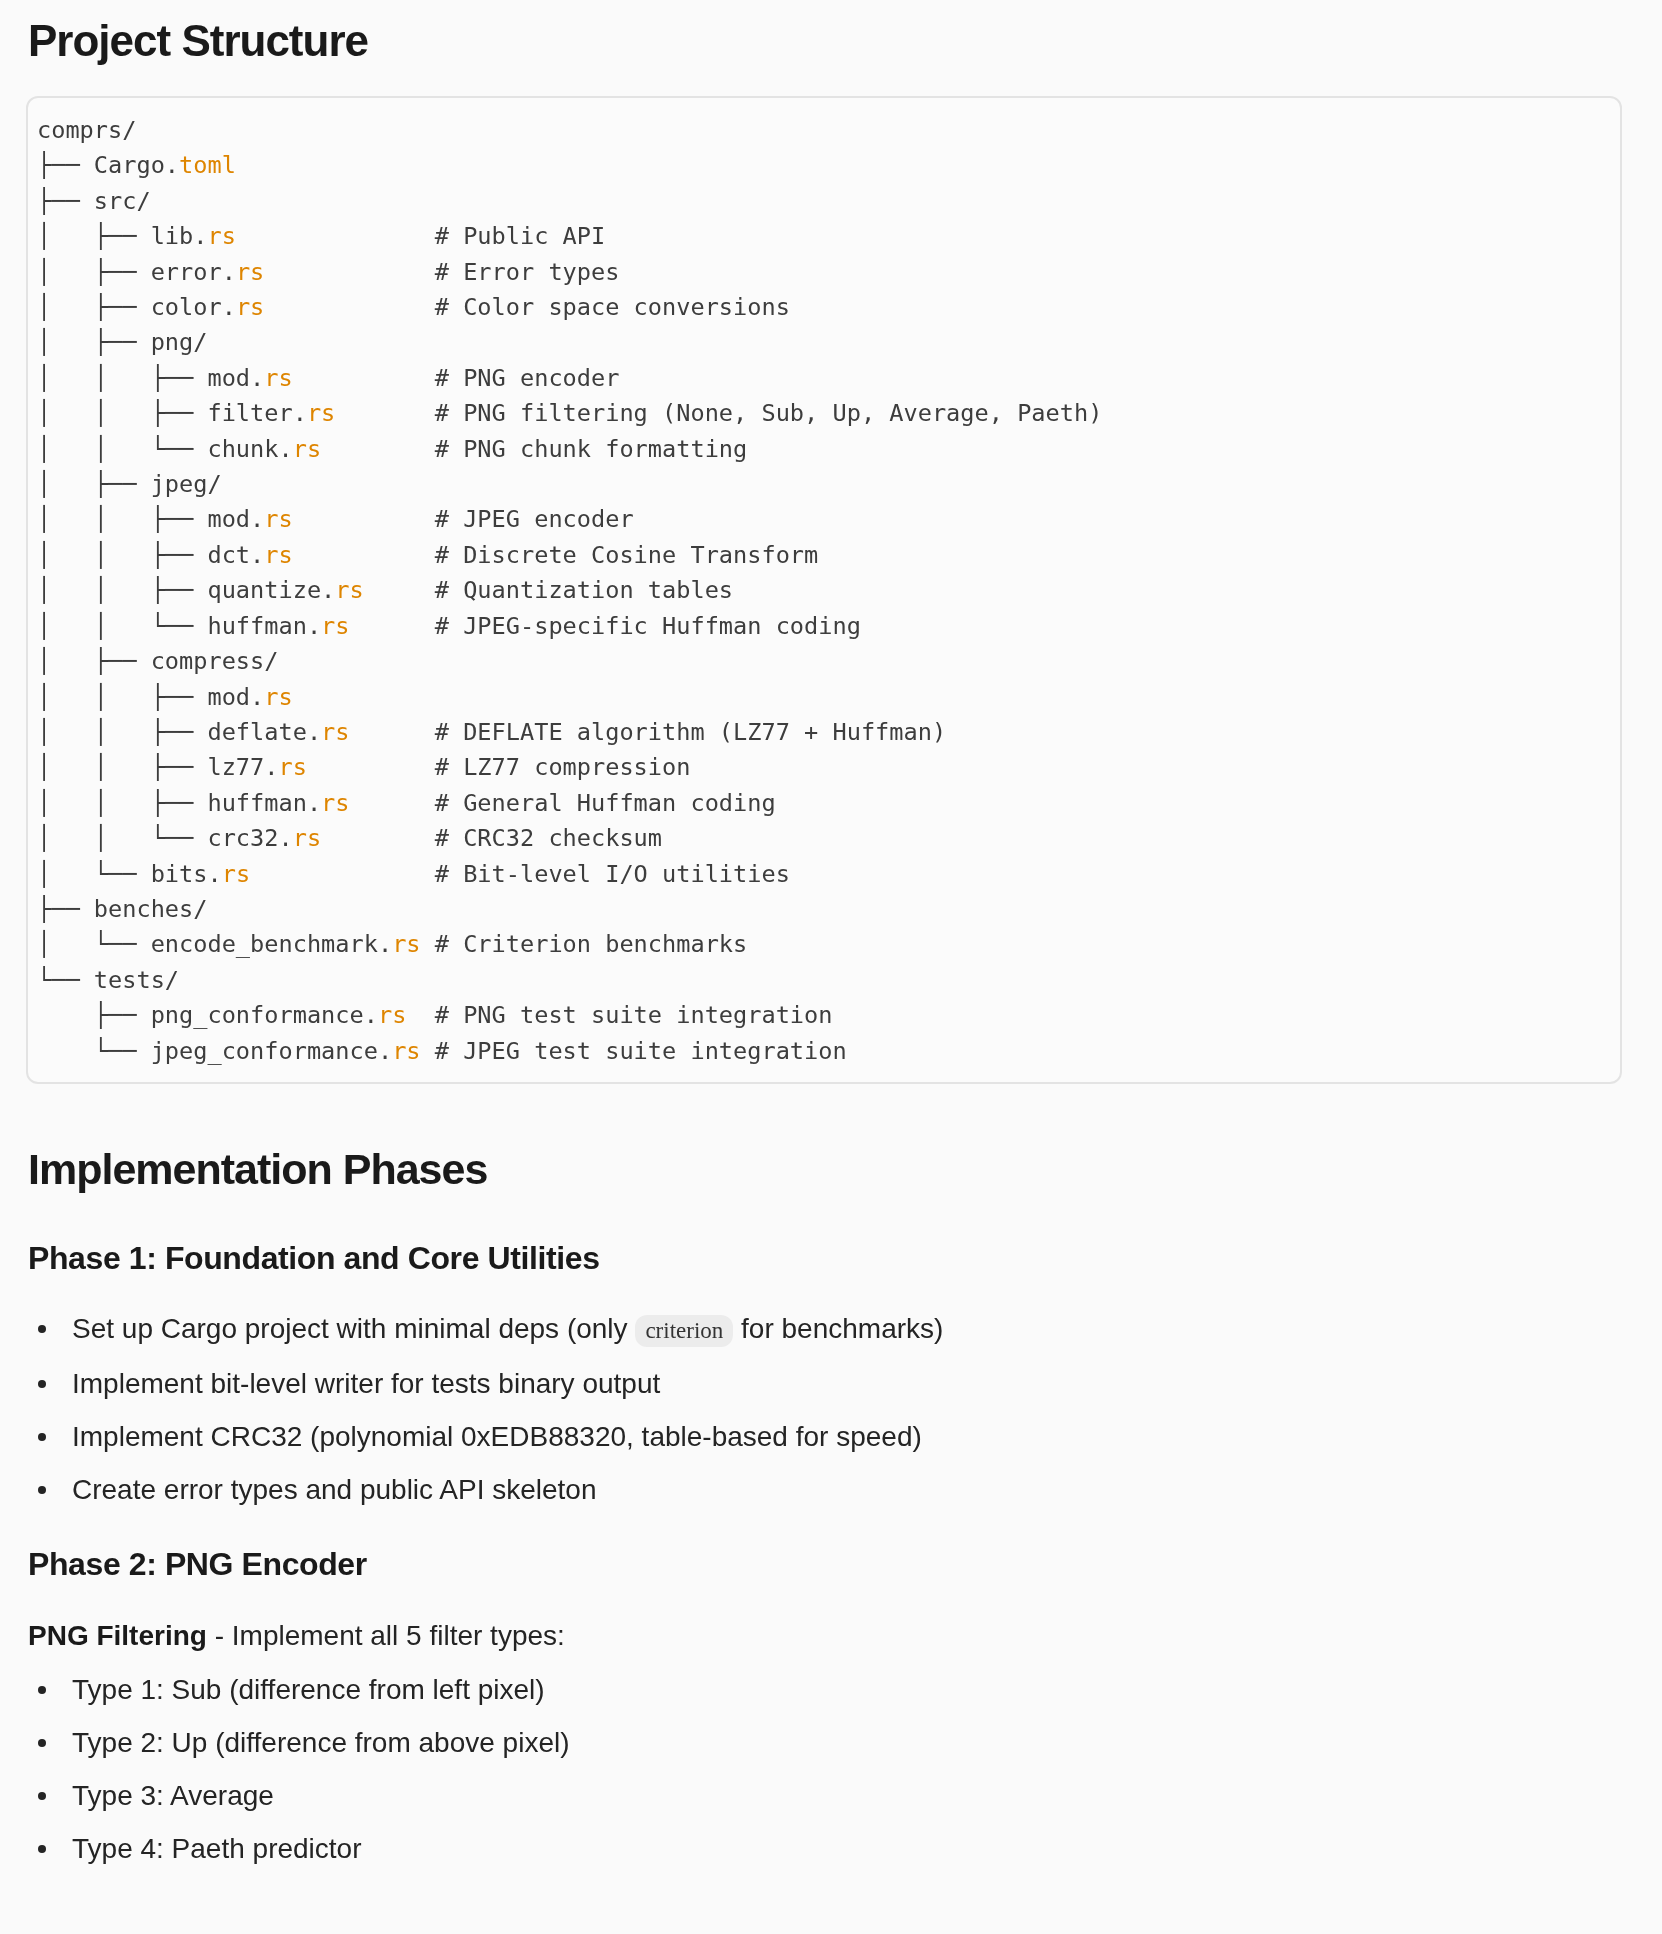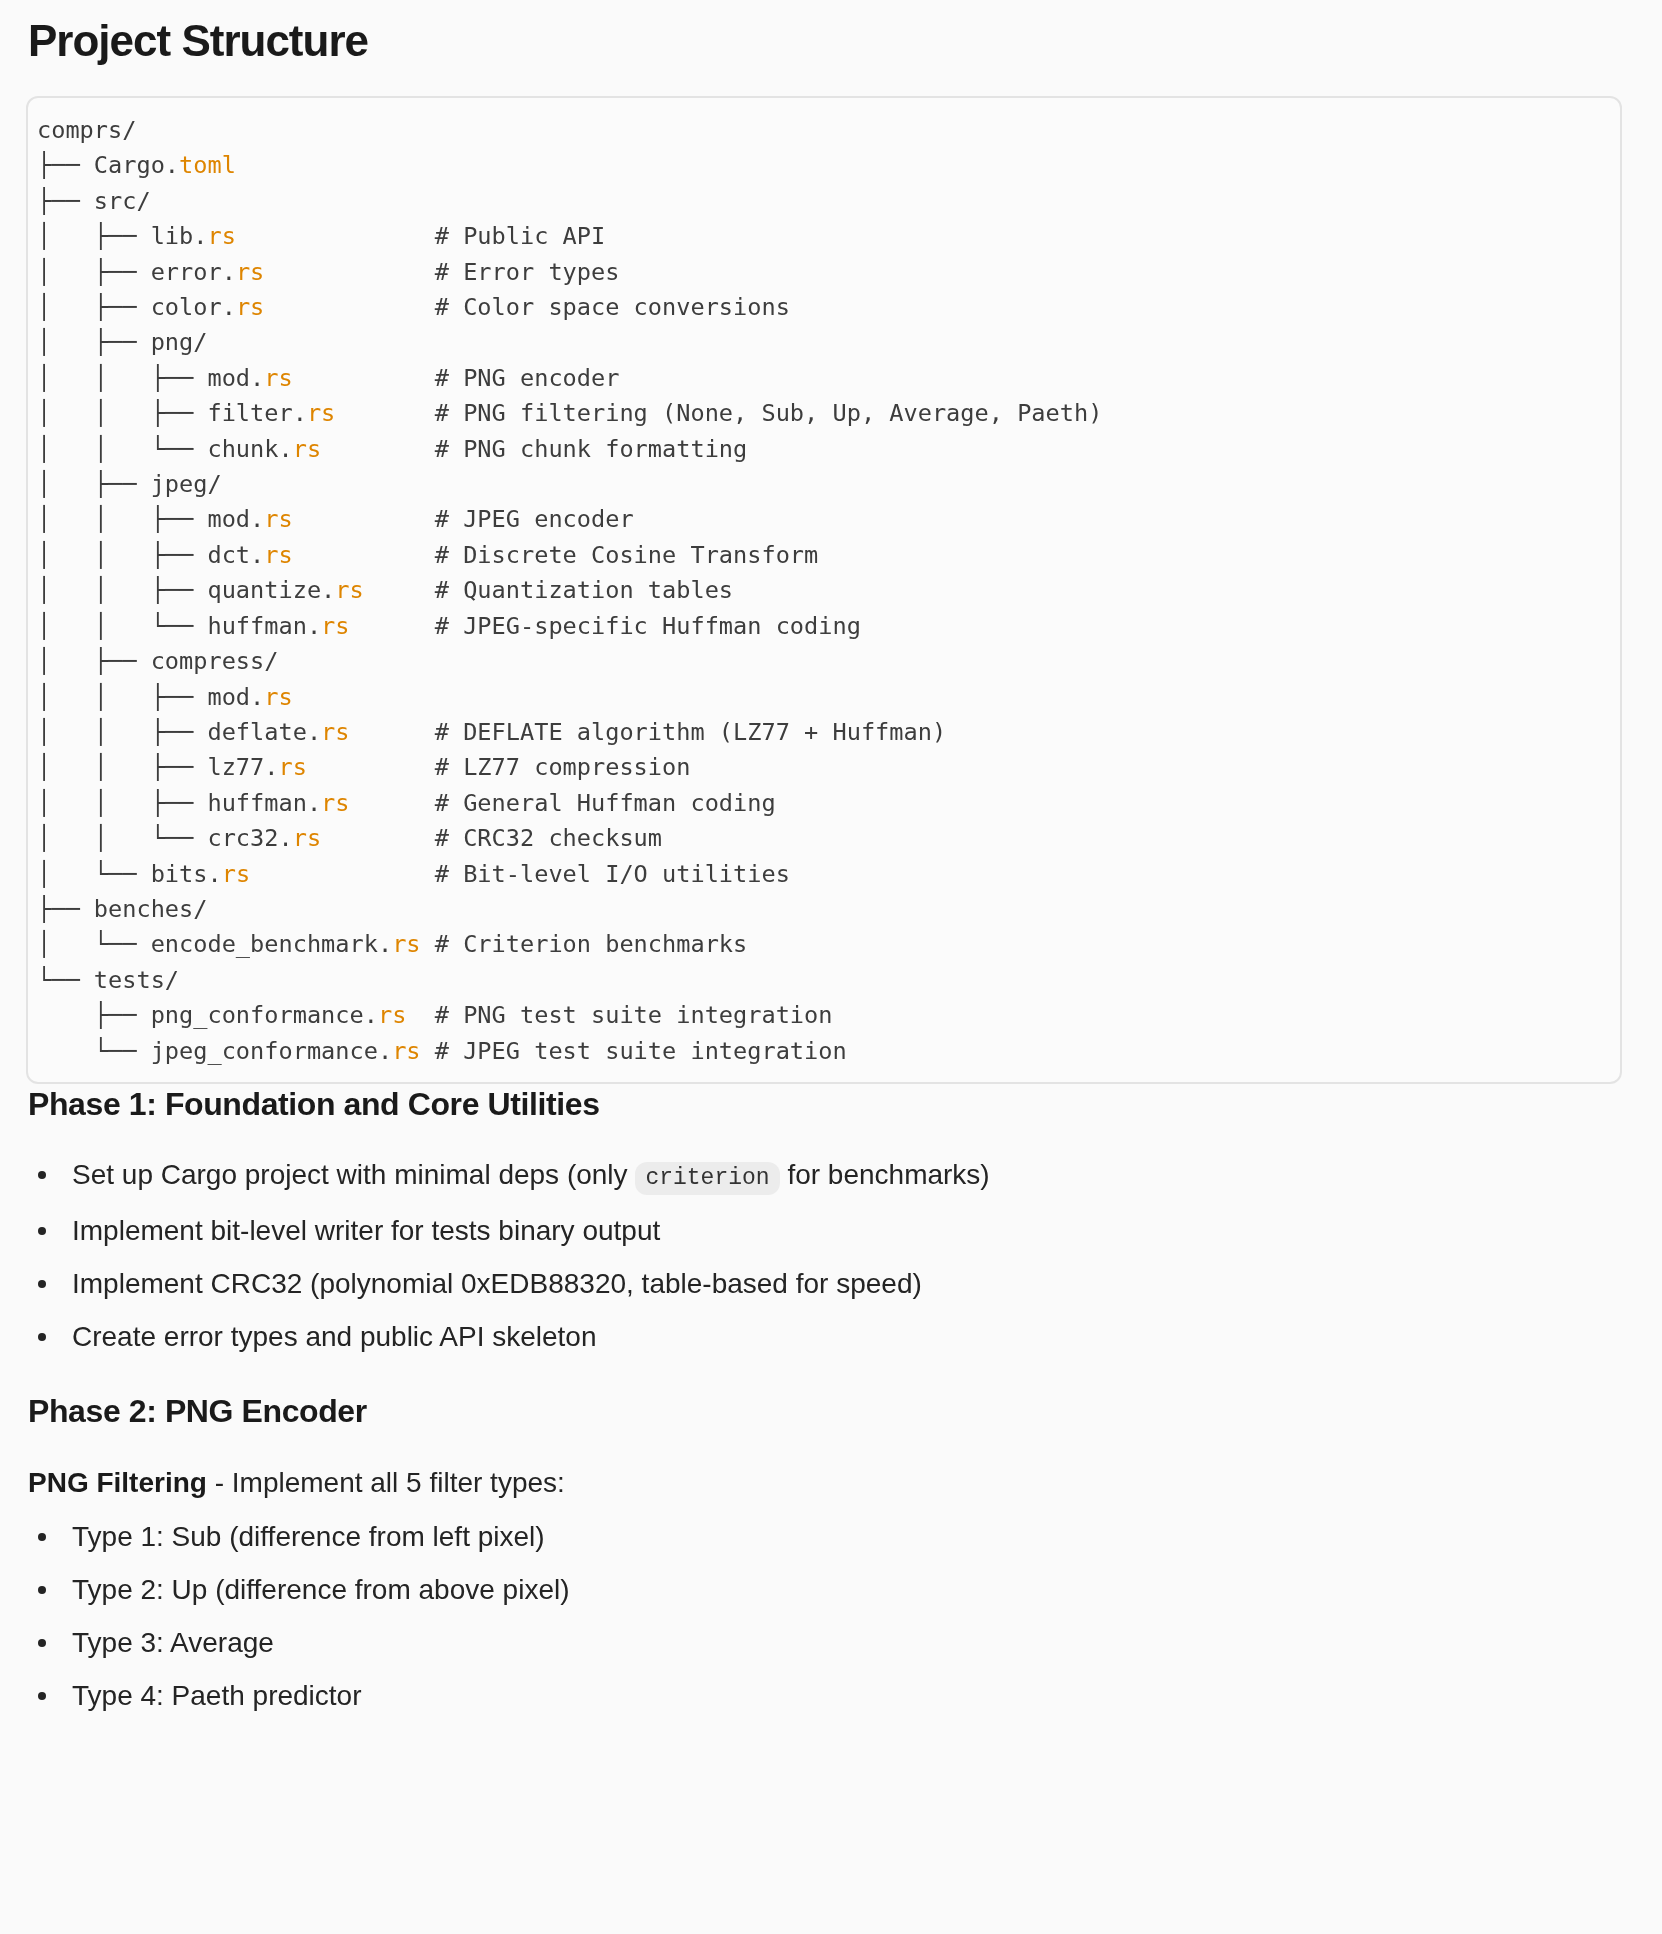--- a/index.html
+++ b/index.html
@@ -83,21 +83,21 @@
     content: "";
     position: absolute;
     left: 12px;
     top: 14px;
     width: 8px;
     height: 8px;
     border-radius: 50%;
     background: var(--body);
   }
   .inline-code {
-    font-family: Liberation Mono, monospace;
+    font-family: Liberation Serif, serif;
     font-size: 23px;
     background: var(--inline-code-bg);
     border-radius: 12px;
     padding: 3px 10px 4px 10px;
     color: #333333;
   }
   p.intro {
     font-size: 28px;
     line-height: 36px;
     margin: 34px 0 18px 2px;
@@ -109,20 +109,21 @@
 <body>
 
 <div class="page">
 
   <h1>Project Structure</h1>
 
   <div class="codeblock">
     <pre id="tree"><div><span>comprs/</span></div><div><span>├── Cargo.</span><span class="ext">toml</span></div><div><span>├── src/</span></div><div><span>│   ├── lib.</span><span class="ext">rs</span><span>              # Public API</span></div><div><span>│   ├── error.</span><span class="ext">rs</span><span>            # Error types</span></div><div><span>│   ├── color.</span><span class="ext">rs</span><span>            # Color space conversions</span></div><div><span>│   ├── png/</span></div><div><span>│   │   ├── mod.</span><span class="ext">rs</span><span>          # PNG encoder</span></div><div><span>│   │   ├── filter.</span><span class="ext">rs</span><span>       # PNG filtering (None, Sub, Up, Average, Paeth)</span></div><div><span>│   │   └── chunk.</span><span class="ext">rs</span><span>        # PNG chunk formatting</span></div><div><span>│   ├── jpeg/</span></div><div><span>│   │   ├── mod.</span><span class="ext">rs</span><span>          # JPEG encoder</span></div><div><span>│   │   ├── dct.</span><span class="ext">rs</span><span>          # Discrete Cosine Transform</span></div><div><span>│   │   ├── quantize.</span><span class="ext">rs</span><span>     # Quantization tables</span></div><div><span>│   │   └── huffman.</span><span class="ext">rs</span><span>      # JPEG-specific Huffman coding</span></div><div><span>│   ├── compress/</span></div><div><span>│   │   ├── mod.</span><span class="ext">rs</span></div><div><span>│   │   ├── deflate.</span><span class="ext">rs</span><span>      # DEFLATE algorithm (LZ77 + Huffman)</span></div><div><span>│   │   ├── lz77.</span><span class="ext">rs</span><span>         # LZ77 compression</span></div><div><span>│   │   ├── huffman.</span><span class="ext">rs</span><span>      # General Huffman coding</span></div><div><span>│   │   └── crc32.</span><span class="ext">rs</span><span>        # CRC32 checksum</span></div><div><span>│   └── bits.</span><span class="ext">rs</span><span>             # Bit-level I/O utilities</span></div><div><span>├── benches/</span></div><div><span>│   └── encode_benchmark.</span><span class="ext">rs</span><span> # Criterion benchmarks</span></div><div><span>└── tests/</span></div><div><span>    ├── png_conformance.</span><span class="ext">rs</span><span>  # PNG test suite integration</span></div><div><span>    └── jpeg_conformance.</span><span class="ext">rs</span><span> # JPEG test suite integration</span></div></pre>
   </div>
 
+  <h2>Implementation Phases</h2>
 
   <h3>Phase 1: Foundation and Core Utilities</h3>
   <ul>
       <li>Set up Cargo project with minimal deps (only <code class="inline-code">criterion</code> for benchmarks)</li>
       <li>Implement bit-level writer for tests binary output</li>
       <li>Implement CRC32 (polynomial 0xEDB88320, table-based for speed)</li>
       <li>Create error types and public API skeleton</li>
     </ul>
 
   <h3 class="phase-2">Phase 2: PNG Encoder</h3>

